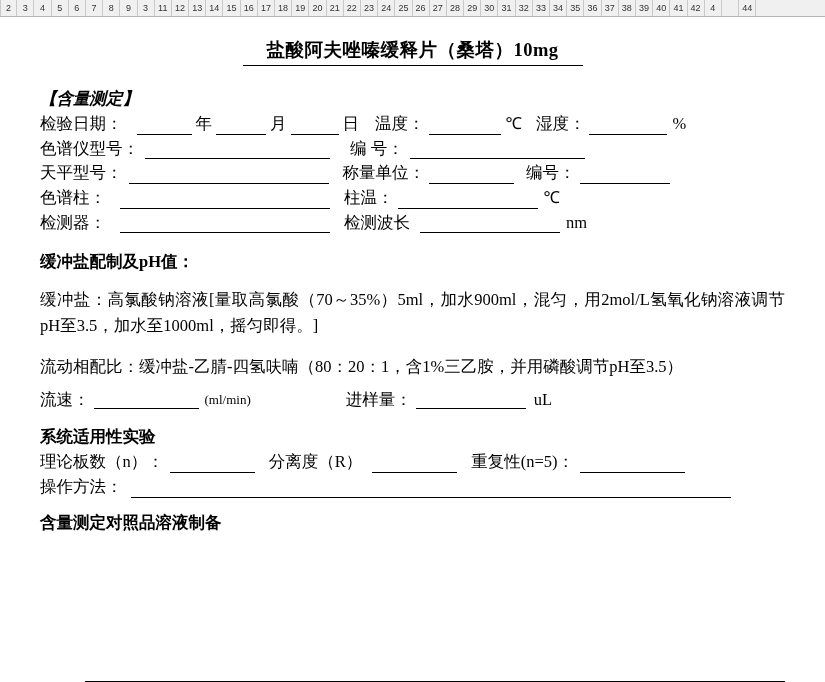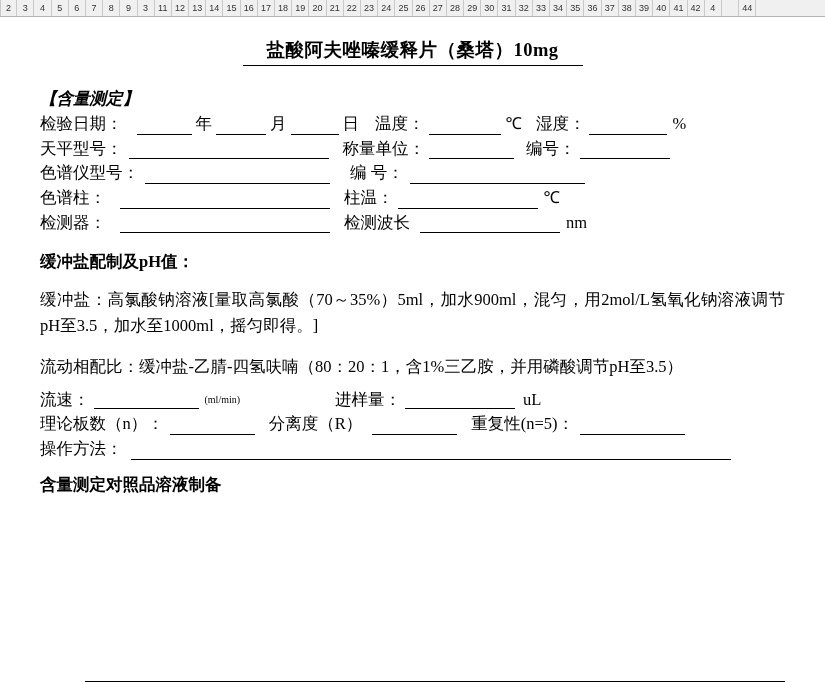--- a/index.html
+++ b/index.html
@@ -201,44 +201,44 @@
       <span class="lbl">℃</span>
       <span class="sp" style="width:14px;"></span>
       <span class="lbl">湿度：</span>
       <span class="sp" style="width:4px;"></span>
       <span class="blank" style="width:78px;"></span>
       <span class="sp" style="width:5px;"></span>
       <span class="lbl">%</span>
     </div>
 
     <div class="row">
+      <span class="lbl">色谱仪型号：</span>
+      <span class="sp" style="width:6px;"></span>
+      <span class="blank" style="width:185px;"></span>
+      <span class="sp" style="width:20px;"></span>
+      <span class="lbl">编  号：</span>
+      <span class="sp" style="width:6px;"></span>
+      <span class="blank" style="width:175px;"></span>
+    </div>
+
+    <div class="row">
       <span class="lbl">天平型号：</span>
       <span class="sp" style="width:6px;"></span>
       <span class="blank" style="width:200px;"></span>
       <span class="sp" style="width:14px;"></span>
       <span class="lbl">称量单位：</span>
       <span class="sp" style="width:4px;"></span>
       <span class="blank" style="width:85px;"></span>
       <span class="sp" style="width:12px;"></span>
       <span class="lbl">编号：</span>
       <span class="sp" style="width:4px;"></span>
       <span class="blank" style="width:90px;"></span>
     </div>
 
     <div class="row">
-      <span class="lbl">色谱仪型号：</span>
-      <span class="sp" style="width:6px;"></span>
-      <span class="blank" style="width:185px;"></span>
-      <span class="sp" style="width:20px;"></span>
-      <span class="lbl">编  号：</span>
-      <span class="sp" style="width:6px;"></span>
-      <span class="blank" style="width:175px;"></span>
-    </div>
-
-    <div class="row">
       <span class="lbl">色谱柱：</span>
       <span class="sp" style="width:14px;"></span>
       <span class="blank" style="width:210px;"></span>
       <span class="sp" style="width:14px;"></span>
       <span class="lbl">柱温：</span>
       <span class="sp" style="width:4px;"></span>
       <span class="blank" style="width:140px;"></span>
       <span class="sp" style="width:6px;"></span>
       <span class="lbl">℃</span>
     </div>
@@ -259,29 +259,30 @@
 
     <div class="para">缓冲盐：高氯酸钠溶液[量取高氯酸（70～35%）5ml，加水900ml，混匀，用2mol/L氢氧化钠溶液调节pH至3.5，加水至1000ml，摇匀即得。]</div>
 
     <div class="para" style="margin-top:16px;">流动相配比：缓冲盐-乙腈-四氢呋喃（80：20：1，含1%三乙胺，并用磷酸调节pH至3.5）</div>
 
     <div class="row" style="margin-top:10px;align-items:center;">
       <span class="lbl">流速：</span>
       <span class="sp" style="width:4px;"></span>
       <span class="blank" style="width:105px;"></span>
       <span class="sp" style="width:6px;"></span>
-      <span class="lbl" style="font-size:10px;">(ml/min)</span>
+      <span class="lbl" style="font-size:13px;">(ml/min)</span>
       <span class="sp" style="width:95px;"></span>
       <span class="lbl">进样量：</span>
       <span class="sp" style="width:4px;"></span>
       <span class="blank" style="width:110px;"></span>
       <span class="sp" style="width:8px;"></span>
       <span class="lbl">uL</span>
     </div>
 
+    <div class="sec-head" style="margin-top:16px;">系统适用性实验</div>
 
     <div class="row">
       <span class="lbl">理论板数（n）：</span>
       <span class="sp" style="width:6px;"></span>
       <span class="blank" style="width:85px;"></span>
       <span class="sp" style="width:14px;"></span>
       <span class="lbl">分离度（R）</span>
       <span class="sp" style="width:10px;"></span>
       <span class="blank" style="width:85px;"></span>
       <span class="sp" style="width:14px;"></span>

